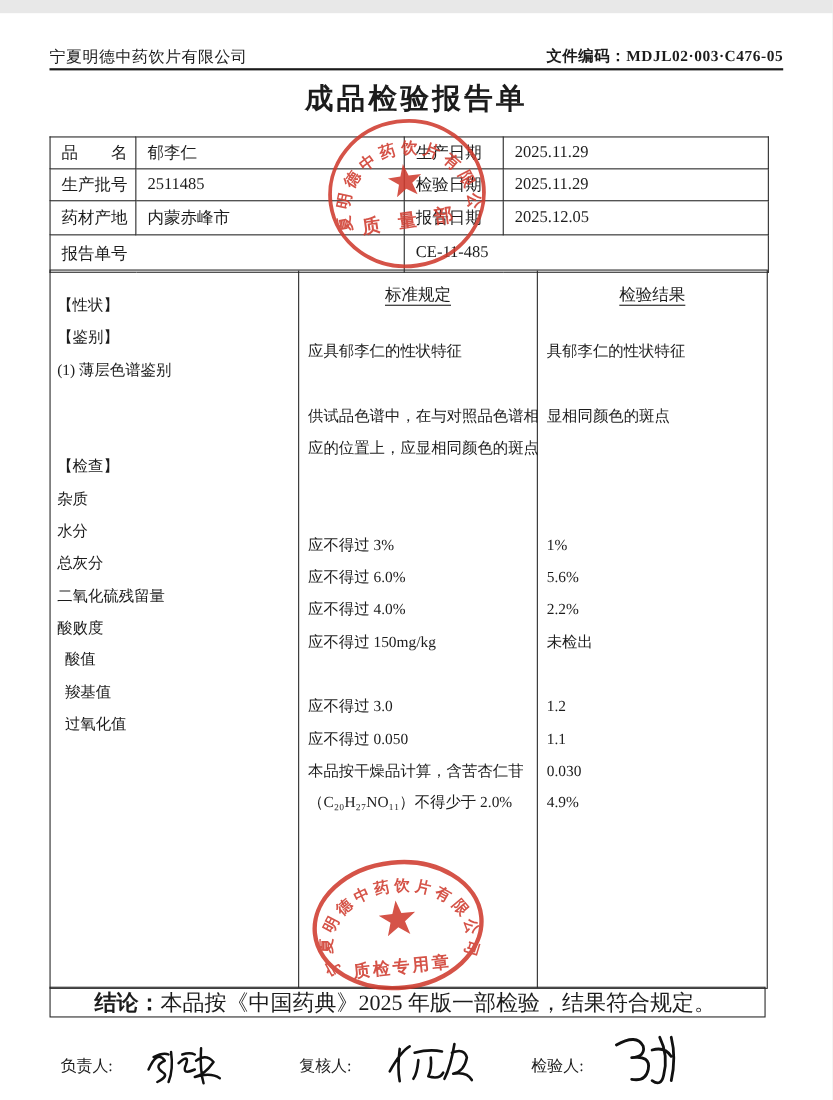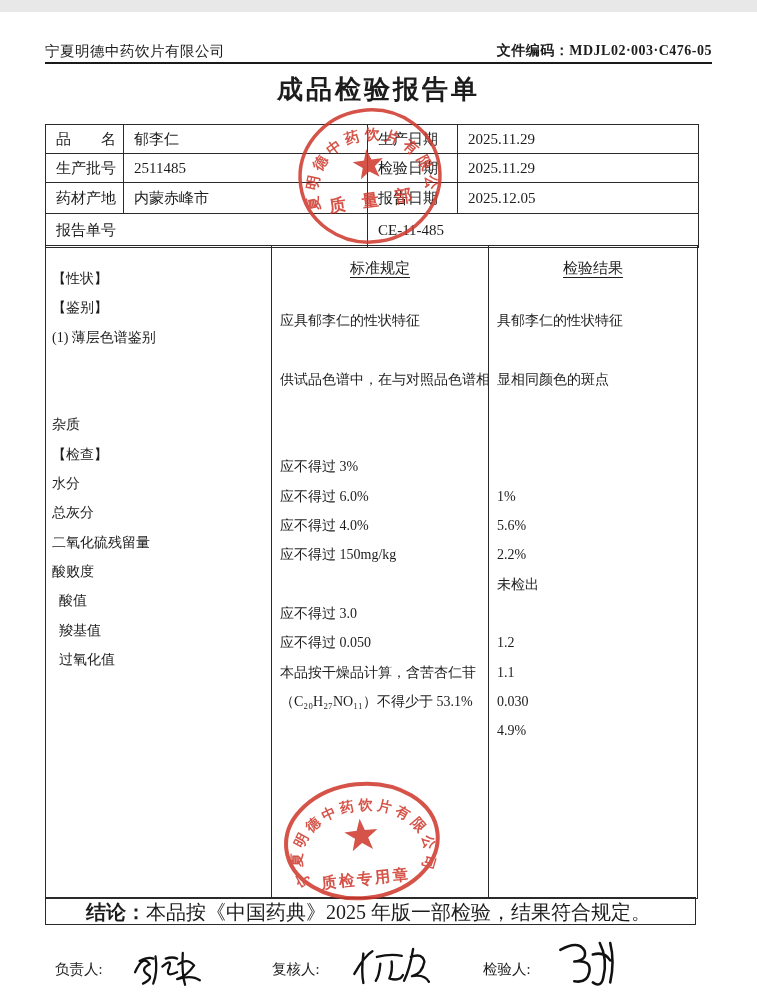--- a/index.html
+++ b/index.html
@@ -85,48 +85,49 @@
   </table>
 
   <div class="main-table">
     <div class="mt-col c1">
       <div class="lines">
           <div class="line">【性状】</div>
           <div class="line">【鉴别】</div>
           <div class="line">(1) 薄层色谱鉴别</div>
           <div class="line"></div>
           <div class="line"></div>
+          <div class="line">【检查】</div>
           <div class="line">杂质</div>
-          <div class="line">【检查】</div>
           <div class="line">水分</div>
           <div class="line">总灰分</div>
           <div class="line">二氧化硫残留量</div>
           <div class="line">酸败度</div>
           <div class="line">  酸值</div>
           <div class="line">  羧基值</div>
           <div class="line">  过氧化值</div>
         </div>
     </div>
     <div class="mt-col c2">
       <div class="mt-head"><span>标准规定</span></div>
       <div class="lines">
           <div class="line">应具郁李仁的性状特征</div>
           <div class="line"></div>
           <div class="line">供试品色谱中，在与对照品色谱相</div>
+          <div class="line">应的位置上，应显相同颜色的斑点</div>
           <div class="line"></div>
           <div class="line"></div>
           <div class="line">应不得过 3%</div>
           <div class="line">应不得过 6.0%</div>
           <div class="line">应不得过 4.0%</div>
           <div class="line">应不得过 150mg/kg</div>
           <div class="line"></div>
           <div class="line">应不得过 3.0</div>
           <div class="line">应不得过 0.050</div>
           <div class="line">本品按干燥品计算，含苦杏仁苷</div>
-          <div class="line">（C₂₀H₂₇NO₁₁）不得少于 53.1%</div>
+          <div class="line">（C₂₀H₂₇NO₁₁）不得少于 2.0%</div>
         </div>
     </div>
     <div class="mt-col c3">
       <div class="mt-head"><span>检验结果</span></div>
       <div class="lines">
           <div class="line">具郁李仁的性状特征</div>
           <div class="line"></div>
           <div class="line">显相同颜色的斑点</div>
           <div class="line"></div>
           <div class="line"></div>

